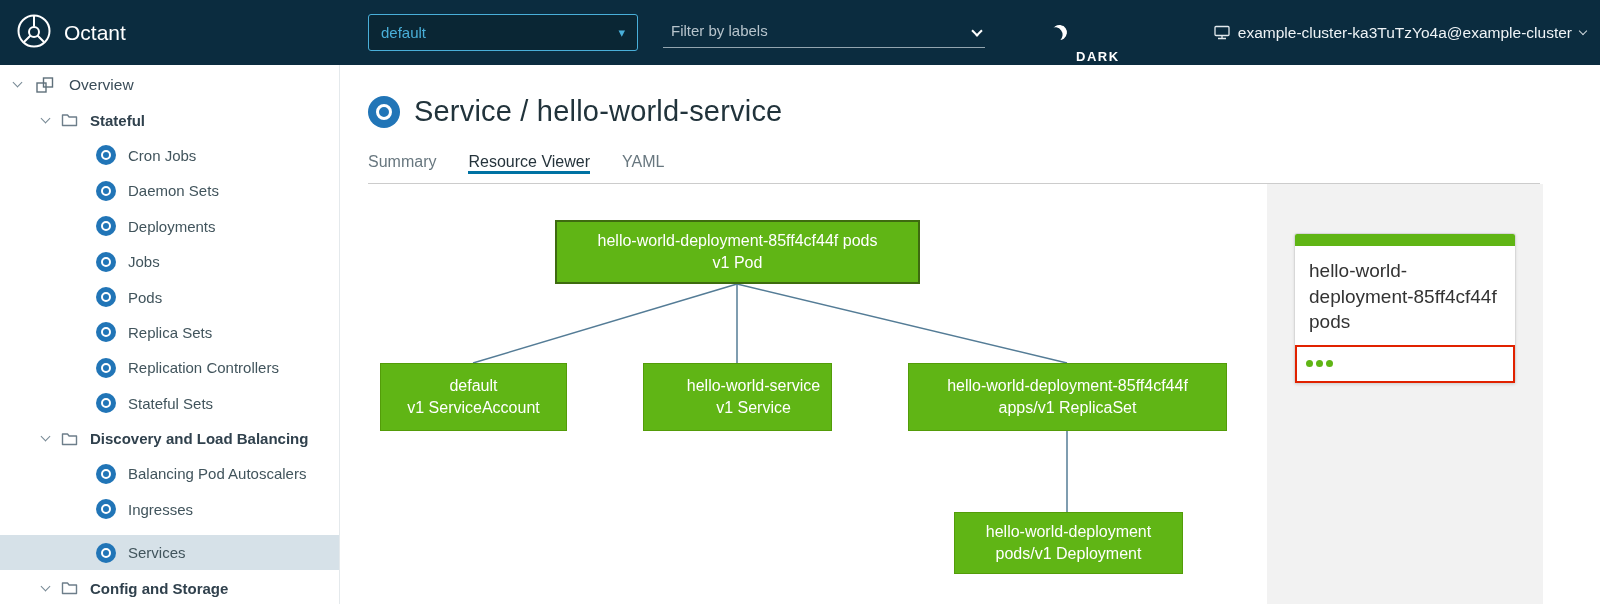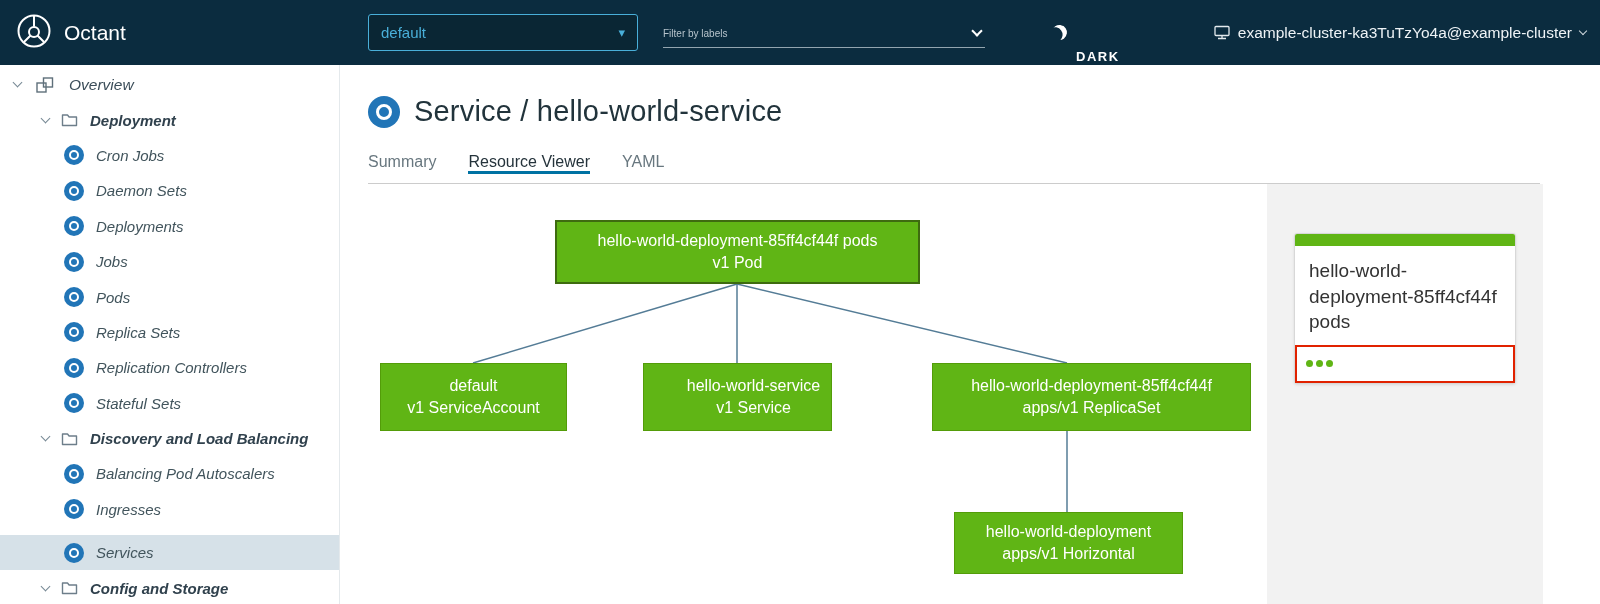--- a/index.html
+++ b/index.html
@@ -12,42 +12,42 @@
   .brand { position:absolute; left:16px; top:0; height:65px; display:flex; align-items:center; gap:12px; }
   .brand-name { color:#fff; font-size:21px; }
   .ns-select { position:absolute; left:368px; top:14px; width:270px; height:37px;
                border:1px solid #49afd9; border-radius:3px; background:#0a2634;
                display:flex; align-items:center; justify-content:space-between;
                padding:0 12px; color:#49afd9; font-size:15px; cursor:pointer; }
   .ns-caret { color:#49afd9; font-size:13px; }
   .filter { position:absolute; left:663px; top:16px; width:322px; height:32px;
             border-bottom:1px solid #93a5af; display:flex; align-items:flex-end; }
   .filter input { flex:1; background:transparent; border:none; outline:none; color:#22c55e;
-                  font-size:10px; padding-bottom:8px; font-family:inherit; }
+                  font-size:15px; padding-bottom:8px; font-family:inherit;margin-left:8px; }
   .filter input::placeholder { color:#b7c4cc; }
   .chev { display:inline-block; width:8px; height:8px; border-right:2px solid #fff;
           border-bottom:2px solid #fff; transform:rotate(45deg); flex:none; }
   .filter .chev { margin:0 4px 12px 0; }
   .theme-toggle { position:absolute; left:1052px; top:0; height:65px; display:flex;
                   align-items:center; gap:9px; color:#fff; cursor:pointer; }
   .moon { width:15px; height:15px; border-radius:50%;
           box-shadow:inset -4px 3px 0 0 #fff; transform:rotate(10deg); }
   .theme-label { font-size:13px; font-weight:700; letter-spacing:1.5px;margin-top:48px; }
   .cluster { position:absolute; right:14px; top:0; height:65px; display:flex;
              align-items:center; gap:8px; color:#eef3f6; font-size:15.5px; cursor:pointer; }
   .cluster .chev { width:6px; height:6px; border-width:1.5px; border-color:#cfd8dd; margin-top:-3px; }
 
   
   .sidebar { position:absolute; left:0; top:65px; width:340px; height:539px; background:#fff;
-             border-right:1px solid #e4e9ec; padding-top:2px;font-style:italic; }
+             border-right:1px solid #e4e9ec; padding-top:2px; }
   .srow { height:35.4px; display:flex; align-items:center; font-size:15px; color:#41545c; cursor:pointer; }
   .srow .chev { width:7px; height:7px; border-width:1.5px; border-color:#768894; margin-top:-4px; }
   .srow.overview { padding-left:14px; gap:15px; font-weight:500; color:#3b4d59; font-size:15.5px; }
   .srow.group { padding-left:42px; gap:12px; font-weight:600; color:#30414d; }
-  .srow.leaf { padding-left:64px; gap:12px; }
+  .srow.leaf { padding-left:96px; gap:12px; }
   .srow.selected { background:#d6e1e8;margin-top:8px; }
   .kicon { width:20px; height:20px; border-radius:50%; background:#2175b7; position:relative; flex:none; }
   .kicon::after { content:""; position:absolute; inset:5px; border:2px solid #fff; border-radius:50%; }
   .gicon { flex:none; display:flex; align-items:center; }
 
   
   .main { position:absolute; left:340px; top:65px; width:1260px; height:539px; background:#fff; }
   .page-title { position:absolute; left:28px; top:30px; display:flex; align-items:center; gap:14px; }
   .svc-icon { width:32px; height:32px; border-radius:50%; background:#2175b7; position:relative; flex:none; }
   .svc-icon::after { content:""; position:absolute; inset:8px; border:3px solid #fff; border-radius:50%; }
@@ -61,21 +61,21 @@
   
   .graph { position:absolute; left:0; top:119px; width:927px; height:420px; }
   .edges { position:absolute; left:0; top:0; }
   .node { position:absolute; background:#60b515; color:#fff; display:flex; flex-direction:column;
           align-items:center; justify-content:center; text-align:center; font-size:16px;
           line-height:1.4; border:1px solid #539c09; cursor:pointer; }
   .node.selected { border:2px solid #3e6b10; }
   .n0 { left:215px; top:36px;  width:365px; height:64px; }
   .n1 { left:40px;  top:179px; width:187px; height:68px; }
   .n2 { left:303px; top:179px; width:189px; height:68px;padding-left:32px; }
-  .n3 { left:592px; top:179px; width:319px; height:68px; }
+  .n3 { left:568px; top:179px; width:319px; height:68px; }
   .n4 { left:614px; top:328px; width:229px; height:62px; }
 
   
   .panel { position:absolute; left:927px; top:119px; width:276px; height:420px; background:#f2f2f2; }
   .card { position:absolute; left:27px; top:49px; width:222px; background:#fff;
           border:1px solid #d8d8d8; border-radius:3px; box-shadow:0 1px 3px rgba(0,0,0,.10); cursor:pointer; }
   .card-topbar { height:12px; background:#60b515; border-radius:2px 2px 0 0; }
   .card-title { padding:12px 14px 10px; font-size:19px; line-height:1.35; color:#333; }
   .card-status { border:2px solid #e12200; height:38px; display:flex; align-items:center;
                  padding-left:9px; gap:3px; }
@@ -137,21 +137,21 @@
       <span>Overview</span>
     </div>
 
     <div class="srow group">
       <span class="chev"></span>
       <span class="gicon">
         <svg width="17" height="14" viewBox="0 0 17 14">
             <path d="M1.5 12.5 V2 h5 l1.6 2 h7.4 v8.5 z" fill="none" stroke="#6d7e8a" stroke-width="1.4" stroke-linejoin="round"></path>
           </svg>
       </span>
-      <span>Deployment</span>
+      <span>Stateful</span>
     </div>
 
     <div class="srow leaf">
       <span class="kicon"></span>
       <span>Cron Jobs</span>
     </div>
     <div class="srow leaf">
       <span class="kicon"></span>
       <span>Daemon Sets</span>
     </div>
@@ -247,21 +247,21 @@
       <div class="node n2">
         <div>hello-world-service</div>
         <div>v1 Service</div>
       </div>
       <div class="node n3">
         <div>hello-world-deployment-85ff4cf44f</div>
         <div>apps/v1 ReplicaSet</div>
       </div>
       <div class="node n4">
         <div>hello-world-deployment</div>
-        <div>apps/v1 Horizontal</div>
+        <div>pods/v1 Deployment</div>
       </div>
     </div>
 
     <aside class="panel">
       <div class="card">
         <div class="card-topbar"></div>
         <div class="card-title">hello-world-deployment-85ff4cf44f pods</div>
         <div class="card-status">
             <span class="dot"></span>
             <span class="dot"></span>

